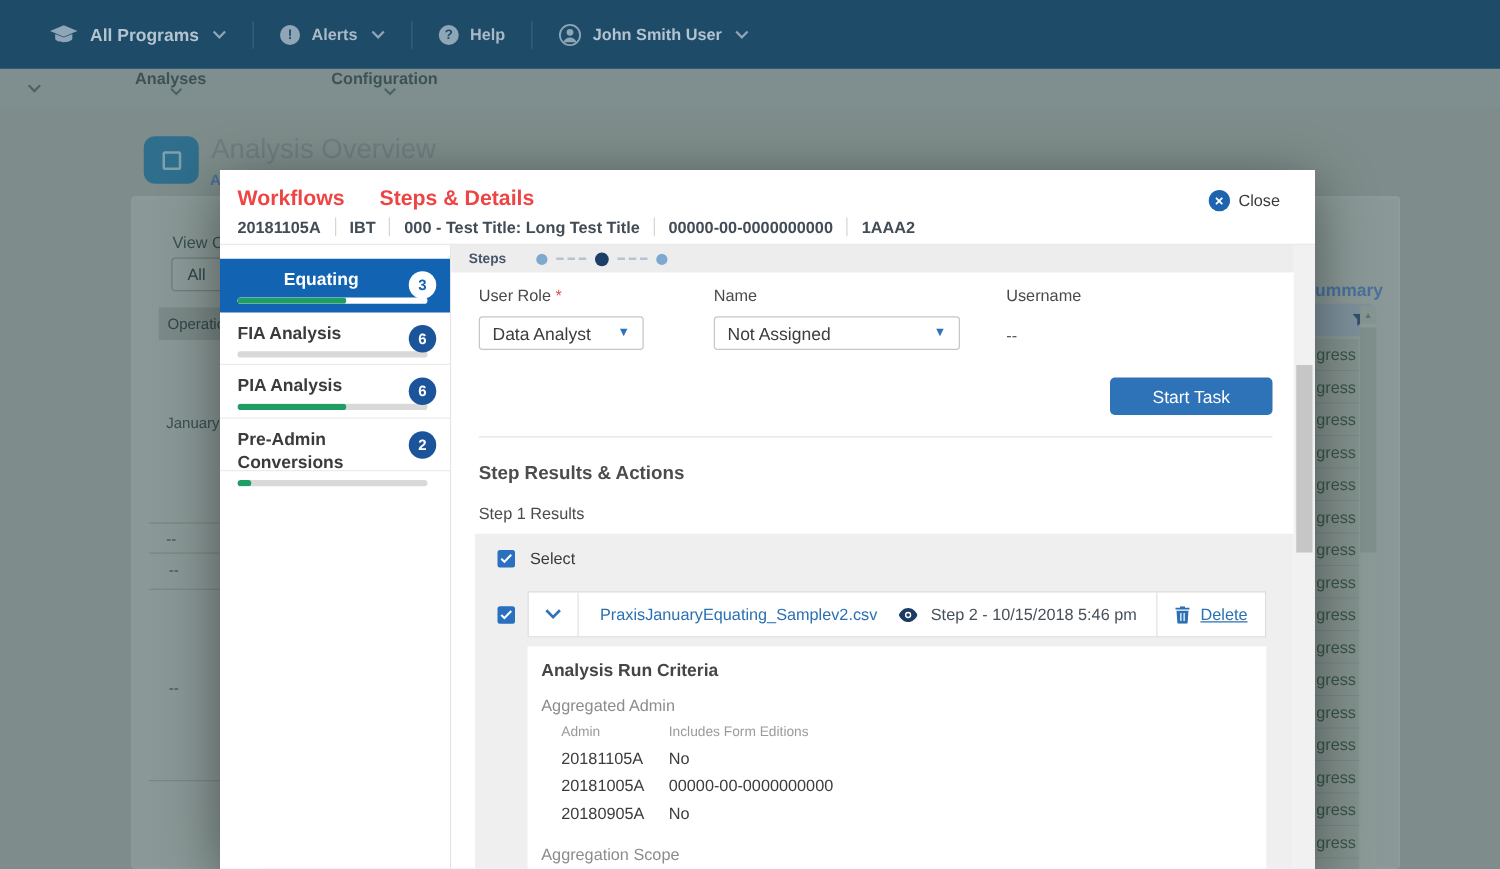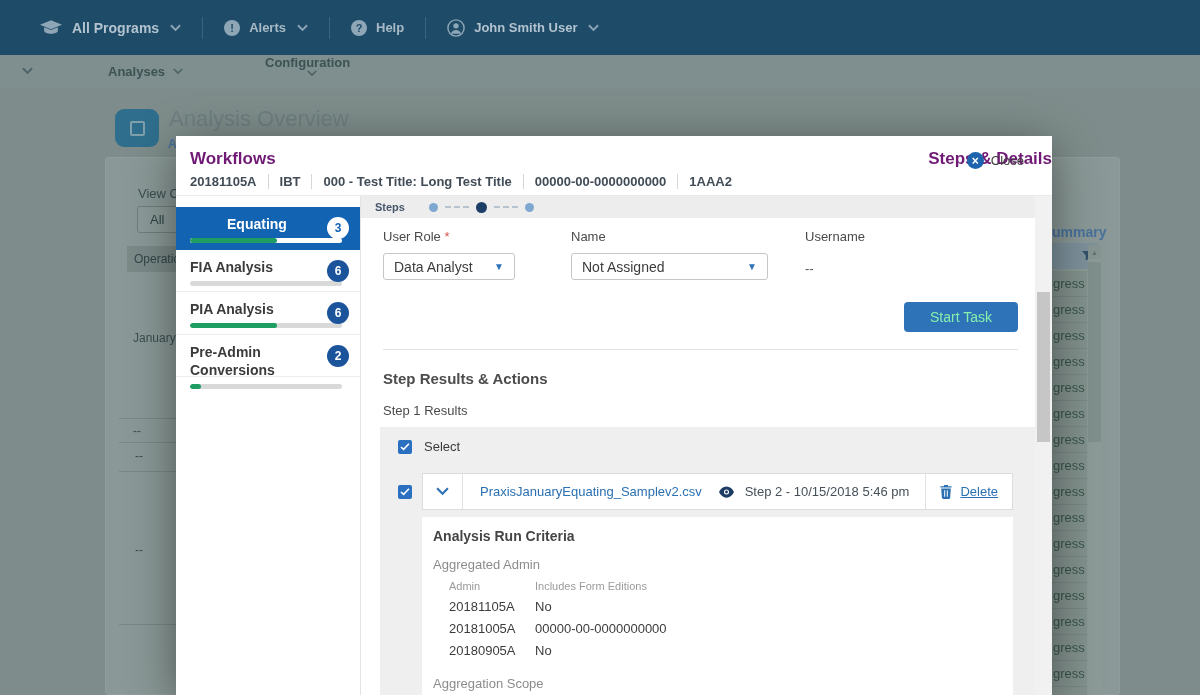--- a/index.html
+++ b/index.html
@@ -55,21 +55,21 @@
   .bg-mscroll .thumb { width:13px; height:180px; background:#7f908d; margin-top:3px; }
   .bg-status { position:absolute; left:1040px; top:271px; width:47px; }
   .bg-status-row { height:26px; background:#83928e; border-bottom:1px solid #798884;
     font-size:13px; color:#3a564a; display:flex; align-items:center; padding-left:13px; }
 
   
   .modal { position:absolute; left:176px; top:136px; width:876px; height:559px; z-index:10;
     box-shadow:0 10px 45px rgba(0,0,0,.45); background:#fff; display:flex; flex-direction:column; }
   .m-header { height:60px; background:#fff; padding:13px 0 0 14px; position:relative;
     border-bottom:1px solid #e9e9e9; flex:none; }
-  .m-title { font-size:17px; font-weight:bold; color:#701a75; display:flex; gap:11px;justify-content:space-between; }
+  .m-title { font-size:17px; font-weight:bold; color:#ef4444; display:flex; gap:28px; }
   .m-close { position:absolute; right:28px; top:16px; display:flex; align-items:center;
     gap:7px; cursor:pointer; }
   .m-close .x { width:17px; height:17px; border-radius:50%; background:#1e63ae; color:#fff;
     font-size:12px; font-weight:bold; display:flex; align-items:center; justify-content:center; }
   .m-close .cl { font-size:13px; color:#3c3c3c; }
   .m-meta { display:flex; align-items:center; margin-top:5px; }
   .m-meta span.v { font-size:13px; font-weight:bold; color:#414c56; }
   .meta-sep { width:1px; height:15px; background:#d6d6d6; margin:0 11px; }
 
   .m-body { flex:1; display:flex; min-height:0; }
@@ -107,21 +107,21 @@
   .flabel { font-size:13px; color:#4a4a4a; }
   .req { color:#d9534f; }
   .selectbox { margin-top:9px; height:27px; border:1px solid #c6c6c6; border-radius:3px;
     background:#fff; display:flex; align-items:center; padding:0 10px; cursor:pointer; }
   .selectbox .val { font-size:14px; color:#3c3c3c; }
   .selectbox .car { margin-left:auto; color:#2e72b8; font-size:10px; }
   .sb1 { width:132px; } .sb2 { width:197px; }
   .uname-val { margin-top:17px; font-size:13px; color:#555; }
 
   .btn-row { display:flex; justify-content:flex-end; margin-top:22px; }
-  .start-btn { width:114px; height:30px; background:#2e72b8; color:#86efac; font-size:14px;
+  .start-btn { width:130px; height:30px; background:#2e72b8; color:#ffffff; font-size:14px;
     font-family:"Liberation Sans", sans-serif; border:none; border-radius:4px; cursor:pointer; }
   .divider { margin-top:17px; border-top:1px solid #e3e3e3; }
   .h-results { margin-top:20px; font-size:15px; font-weight:bold; color:#4c4c4c; }
   .step1 { margin-top:16px; font-size:13px; color:#4a4a4a; }
 
   .results-panel { margin-top:9px; margin-left:19px; flex:1; background:#efefef;
     padding:12px 22px 0 18px; display:flex; flex-direction:column; min-height:0; }
   .cb { width:14px; height:14px; background:#2a6fc0; border-radius:2px; flex:none;
     display:flex; align-items:center; justify-content:center; cursor:pointer; }
   .select-row { display:flex; align-items:center; }
@@ -254,21 +254,21 @@
       </span>
   </div>
 </div>
 
 <div class="subnav">
   <span class="sn-caret" style="position:absolute; left:14px; top:12px;">
       <svg viewBox="0 0 12 8" width="11" height="8">
         <path d="M1 1l5 5 5-5" fill="none" stroke="currentColor" stroke-width="2"></path>
       </svg>
     </span>
-  <div class="sn-item" style="left:108px;">
+  <div class="sn-item" style="left:108px;flex-direction:column;">
     <span>Analyses</span>
     <span class="sn-caret">
         <svg viewBox="0 0 12 8" width="10" height="7">
           <path d="M1 1l5 5 5-5" fill="none" stroke="currentColor" stroke-width="2"></path>
         </svg>
       </span>
   </div>
   <div class="sn-item" style="left:265px;flex-direction:column;">
     <span>Configuration</span>
     <span class="sn-caret">

